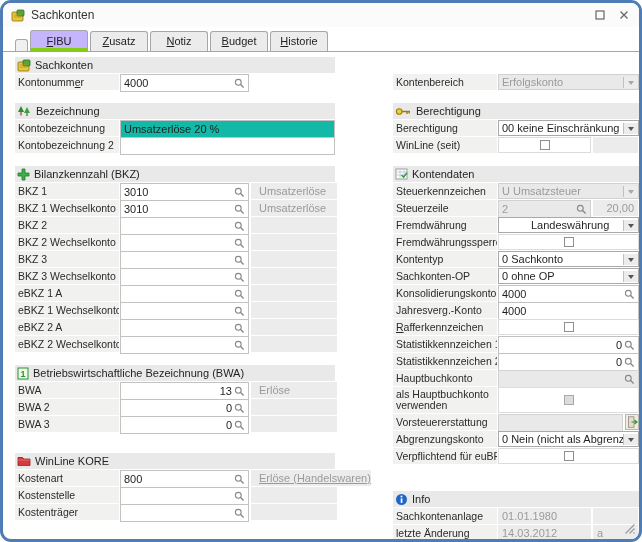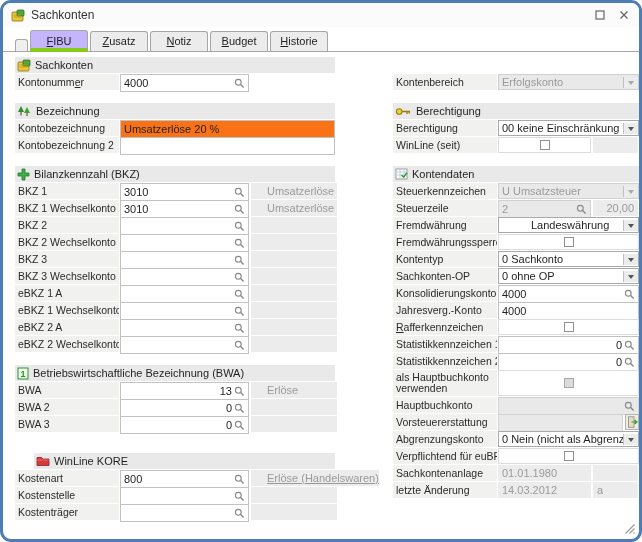--- a/index.html
+++ b/index.html
@@ -23,28 +23,28 @@
   .ic{display:inline-flex;align-items:center;}
   .spacer{height:16px;margin-bottom:1px;flex:none;}
   .row{display:flex;align-items:stretch;height:16px;margin-bottom:1px;flex:none;}
   .row.tall{height:26px;}
   .lbl{width:104px;flex:none;background:#f1f1f0;display:flex;align-items:center;padding-left:3px;box-sizing:border-box;margin-right:1px;font-size:10.5px;white-space:nowrap;overflow:hidden;color:#2a2a2a;}
   .row.tall .lbl{white-space:normal;line-height:11px;overflow:visible;}
   .fld{box-sizing:border-box;display:flex;align-items:center;border:1px solid #c2c2c2;background:#fff;padding:8px 3px;flex:none;}
   .fld .v{flex:1;white-space:nowrap;overflow:hidden;}
   .fld.alignr .v{text-align:right;}
   .fld.dis{background:#e9e9e9;color:#9a9a9a;border-color:#d2d2d2;}
-  .fld.hl{background:#f97316;}
+  .fld.hl{background:#14b8a6;}
   .f129{width:129px;}
   .fw{width:215px;}
   .f141{width:141px;}
   .fm{width:93px;}
   .fdoor{width:125px;}
   .sic{flex:none;margin-left:2px;display:inline-flex;cursor:pointer;}
-  .rem{flex:none;min-width:86px;box-sizing:border-box;background:#ececec;margin-left:2px;display:flex;align-items:center;padding-left:16px;color:#9a9a9a;white-space:nowrap;}
+  .rem{flex:none;min-width:86px;box-sizing:border-box;background:#ececec;margin-left:2px;display:flex;align-items:center;padding-left:8px;color:#9a9a9a;white-space:nowrap;}
   .lnk{text-decoration:underline;cursor:pointer;}
   .ft{width:45px;flex:none;margin-left:2px;background:#ececec;color:#9a9a9a;display:flex;align-items:center;justify-content:flex-end;padding:0 4px;box-sizing:border-box;}
   .ft.tl{justify-content:flex-start;}
   .dd{box-sizing:border-box;width:141px;flex:none;border:1px solid #a9a9a9;background:#fff;display:flex;align-items:center;cursor:pointer;}
   .dd .v{flex:1;display:flex;align-items:center;padding:0 3px;white-space:nowrap;overflow:hidden;}
   .dd.indent .v{padding-left:32px;}
   .dd .btn{flex:none;width:14px;background:#ececec;border-left:1px solid #c0c0c0;display:flex;align-items:center;justify-content:center;}
   .dd .btn::after{content:"";width:0;height:0;border:3px solid transparent;border-top:4px solid #555;margin-top:4px;}
   .dd.dis{background:#e9e9e9;color:#9a9a9a;border-color:#d0d0d0;cursor:default;}
   .dd.dis .btn::after{border-top-color:#a8a8a8;}
@@ -317,21 +317,21 @@
             <span class="v">0</span>
             <span class="sic">
               <svg width="11" height="11" viewBox="0 0 11 11">
                 <circle cx="4.3" cy="4.3" r="2.9" fill="none" stroke="#888" stroke-width="1.1"></circle>
                 <line x1="6.6" y1="6.6" x2="9.6" y2="9.6" stroke="#888" stroke-width="1.4"></line>
               </svg>
             </span>
           </div>
           <div class="rem"></div>
         </div>
-        <div class="hdr" style="margin-top: 20px; margin-left: 19px;">
+        <div class="hdr" style="margin-top: 20px;">
           <span class="ic">
             <svg width="14" height="12" viewBox="0 0 14 12">
               <path d="M1 2.5 h4.5 l1.5 1.5 H13 v6.5 H1 z" fill="#d63a3a" stroke="#8f1f1f" stroke-width="0.8"></path>
               <path d="M1 5 h12" stroke="#e87a7a" stroke-width="0.8"></path>
             </svg>
           </span>
           <span class="ht">WinLine KORE</span>
         </div>
         <div class="row">
           <div class="lbl">Kostenart</div>
@@ -505,39 +505,39 @@
           <div class="fld f141 alignr">
             <span class="v">0</span>
             <span class="sic">
               <svg width="11" height="11" viewBox="0 0 11 11">
                 <circle cx="4.3" cy="4.3" r="2.9" fill="none" stroke="#888" stroke-width="1.1"></circle>
                 <line x1="6.6" y1="6.6" x2="9.6" y2="9.6" stroke="#888" stroke-width="1.4"></line>
               </svg>
             </span>
           </div>
         </div>
+        <div class="row">
+          <div class="lbl">Hauptbuchkonto</div>
+          <div class="fld f141 dis">
+            <span class="v"></span>
+            <span class="sic">
+              <svg width="11" height="11" viewBox="0 0 11 11">
+                <circle cx="4.3" cy="4.3" r="2.9" fill="none" stroke="#888" stroke-width="1.1"></circle>
+                <line x1="6.6" y1="6.6" x2="9.6" y2="9.6" stroke="#888" stroke-width="1.4"></line>
+              </svg>
+            </span>
+          </div>
+        </div>
         <div class="row tall">
           <div class="lbl">als Hauptbuchkonto verwenden</div>
           <div class="ckcell w141">
             <span class="ck dis"></span>
           </div>
         </div>
         <div class="row">
-          <div class="lbl">Hauptbuchkonto</div>
-          <div class="fld f141 dis">
-            <span class="v"></span>
-            <span class="sic">
-              <svg width="11" height="11" viewBox="0 0 11 11">
-                <circle cx="4.3" cy="4.3" r="2.9" fill="none" stroke="#888" stroke-width="1.1"></circle>
-                <line x1="6.6" y1="6.6" x2="9.6" y2="9.6" stroke="#888" stroke-width="1.4"></line>
-              </svg>
-            </span>
-          </div>
-        </div>
-        <div class="row">
           <div class="lbl">Vorsteuererstattung</div>
           <div class="fld fdoor dis">
             <span class="v"></span>
           </div>
           <span class="doorbtn">
             <svg width="11" height="12" viewBox="0 0 11 12">
               <rect x="1.5" y="0.8" width="5.5" height="10.5" fill="#e8dcc8" stroke="#8a8a8a" stroke-width="0.8"></rect>
               <path d="M4.5 6 h4.5 M7.5 4 l2.5 2 L7.5 8" stroke="#2f9e2f" stroke-width="1.2" fill="none"></path>
             </svg>
           </span>
@@ -547,20 +547,30 @@
           <div class="dd">
             <span class="v">0 Nein (nicht als Abgrenzung</span>
             <span class="btn"></span>
           </div>
         </div>
         <div class="row">
           <div class="lbl">Verpflichtend für euBP</div>
           <div class="ckcell w141">
             <span class="ck"></span>
           </div>
+        </div>
+        <div class="hdr" style="margin-top: 26px;">
+          <span class="ic">
+            <svg width="13" height="13" viewBox="0 0 13 13">
+              <circle cx="6.5" cy="6.5" r="5.5" fill="#1f66c9"></circle>
+              <rect x="5.7" y="5.4" width="1.7" height="4.5" fill="#fff"></rect>
+              <circle cx="6.5" cy="3.5" r="1" fill="#fff"></circle>
+            </svg>
+          </span>
+          <span class="ht">Info</span>
         </div>
         <div class="row">
           <div class="lbl">Sachkontenanlage</div>
           <div class="disp">01.01.1980</div>
           <div class="ft tl"></div>
         </div>
         <div class="row">
           <div class="lbl">letzte Änderung</div>
           <div class="disp">14.03.2012</div>
           <div class="ft tl">a</div>

